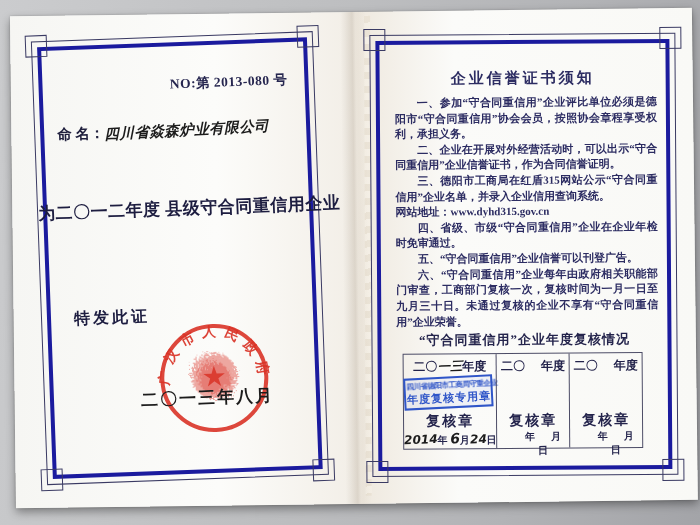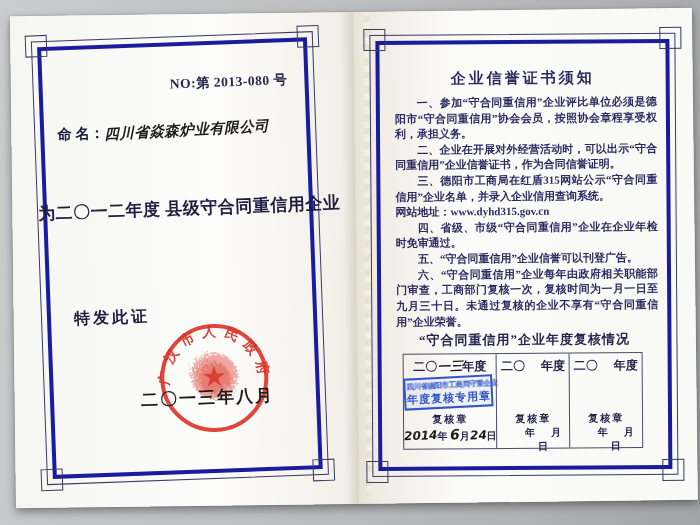--- a/index.html
+++ b/index.html
@@ -77,21 +77,21 @@
   .rbody{flex:1;position:relative;}
   .bluestamp{
     position:absolute;top:2px;left:0px;right:3px;padding:2px 1px 1px;
     border:2px solid var(--stamp-blue);color:var(--stamp-blue);
     background:rgba(47,85,200,.06);text-align:center;transform:rotate(-2.5deg);
     font-family:"Liberation Sans","DejaVu Sans",sans-serif;
   }
   .bs1{font-size:7.5px;font-weight:700;letter-spacing:-.5px;white-space:nowrap;filter:blur(.4px);}
   .bs2{font-size:11px;font-weight:800;letter-spacing:1px;white-space:nowrap;}
   .rfoot{height:32px;text-align:center;color:#24244c;margin-bottom:4px;}
-  .sealword{font-size:10px;font-weight:800;letter-spacing:2px;}
+  .sealword{font-size:14px;font-weight:800;letter-spacing:2px;}
   .units{font-size:10px;font-weight:700;padding-left:19px;}
   .units .u{display:inline-block;margin:0 8px;}
   .dateline{font-size:10px;font-weight:700;white-space:nowrap;}
   .dateline .hand{font-size:12px;letter-spacing:0;transform:rotate(-2deg);display:inline-block;}
   .dateline .hand.big{font-size:14px;}
 </style>
 </head>
 <body>
 
 <div class="stage">

